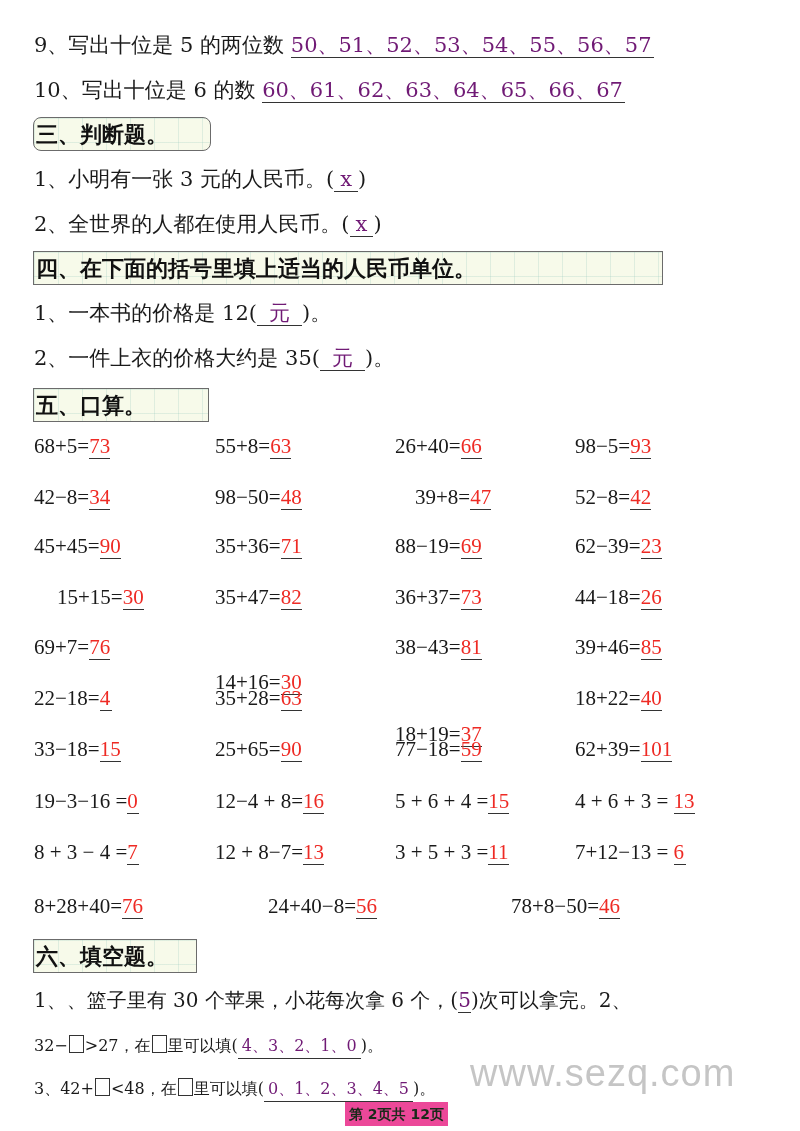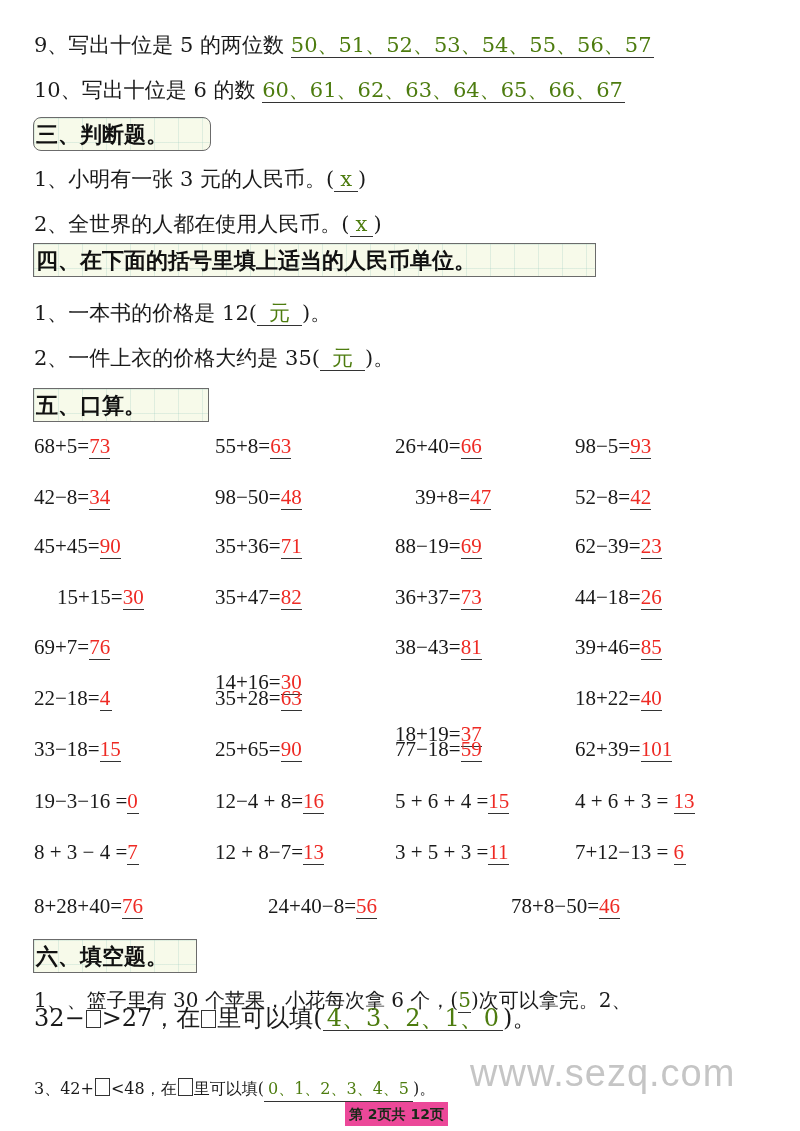--- a/index.html
+++ b/index.html
@@ -2,21 +2,21 @@
 <html><head>
 <meta charset="utf-8">
 <style>
   html, body { margin: 0; padding: 0; background: #ffffff; }
   body {
     width: 800px; height: 1131px; position: relative; overflow: hidden;
     font-family: "DejaVu Serif", "Liberation Serif", serif;
     color: #1a1a1a;
   }
   .line { position: absolute; left: 34px; font-size: 21px; white-space: nowrap; line-height: 28px; }
-  .ans { color: #4d7c0f; }
+  .ans { color: #701a75; }
   .u { border-bottom: 1.5px solid #333; display: inline-block; line-height: 24px; }
   .heading {
     position: absolute; left: 33px; height: 34px;
     border: 1.5px solid #6b6b6b;
     background-color: #f7faea;
     background-image:
       linear-gradient(to right, rgba(150,200,190,0.25) 1px, transparent 1px),
       linear-gradient(to bottom, rgba(150,200,190,0.25) 1px, transparent 1px);
     background-size: 24px 24px;
     font-family: "DejaVu Sans", "Liberation Sans", sans-serif;
@@ -52,21 +52,21 @@
 </div>
 
 <div class="heading" style="top:117px; width:178px;border-radius:8px;">三、判断题。</div>
 <div class="line" style="top:165px;">
   <span>1、小明有一张 3 元的人民币。(</span><span class="u ans" style="padding:0 6px;">x</span><span>)</span>
 </div>
 <div class="line" style="top:210px;">
   <span>2、全世界的人都在使用人民币。(</span><span class="u ans" style="padding:0 6px;">x</span><span>)</span>
 </div>
 
-<div class="heading" style="top:243px; width:563px;">四、在下面的括号里填上适当的人民币单位。</div>
+<div class="heading" style="top:251px; width:630px;">四、在下面的括号里填上适当的人民币单位。</div>
 <div class="line" style="top:299px;">
   <span>1、一本书的价格是 12(</span><span class="u ans" style="padding:0 12px;">元</span><span>)。</span>
 </div>
 <div class="line" style="top:344px;">
   <span>2、一件上衣的价格大约是 35(</span><span class="u ans" style="padding:0 12px;">元</span><span>)。</span>
 </div>
 
 <div class="heading" style="top:388px; width:176px;">五、口算。</div>
 
 <div id="calc-grid">
@@ -118,21 +118,21 @@
 
   <div class="calc" style="left:34px;top:892px;"><span class="expr">8+28+40=</span><span class="res">76</span></div>
   <div class="calc" style="left:268px;top:892px;"><span class="expr">24+40−8=</span><span class="res">56</span></div>
   <div class="calc" style="left:511px;top:892px;"><span class="expr">78+8−50=</span><span class="res">46</span></div>
 </div>
 
 <div class="heading" style="top:939px; width:164px;">六、填空题。</div>
 <div class="line" style="top:986px; font-family:'DejaVu Serif','Liberation Serif',serif; font-size:20px;">
   <span>1、、篮子里有 30 个苹果，小花每次拿 6 个，(</span><span class="u ans">5</span><span>)次可以拿完。2、</span>
 </div>
-<div class="line" style="top:1004px; font-size:24px;">
+<div class="line" style="top:1032px; font-size:16px;">
   <span>32−</span><span class="box"></span><span>&gt;27，在</span><span class="box"></span><span>里可以填(</span><span class="u ans" style="padding:0 4px;">4、3、2、1、0</span><span>)。</span>
 </div>
 <div class="line" style="top:1075px; font-size:16px;">
   <span>3、42+</span><span class="box"></span><span>&lt;48，在</span><span class="box"></span><span>里可以填(</span><span class="u ans" style="padding:0 4px;">0、1、2、3、4、5</span><span>)。</span>
 </div>
 
 <div class="watermark">www.sezq.com</div>
 <div class="footer">第 2页共 12页</div>
 
 </body></html>

